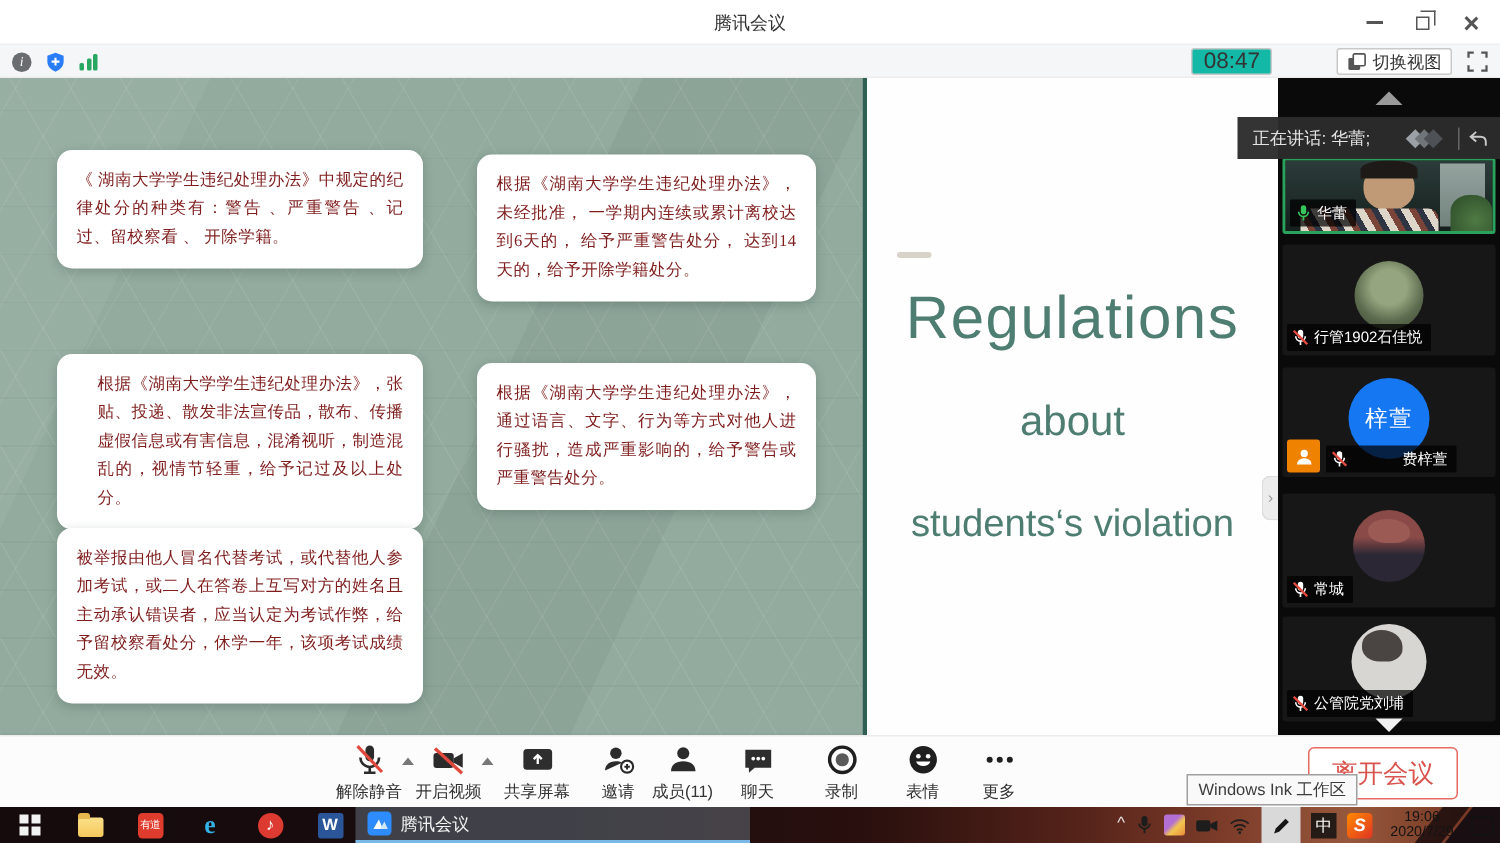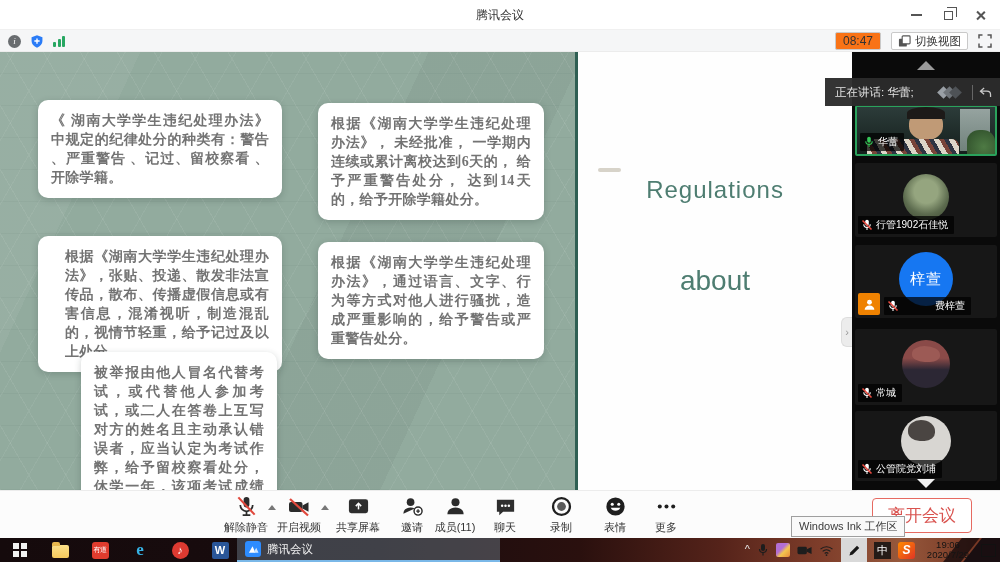--- a/index.html
+++ b/index.html
@@ -20,46 +20,46 @@
   .ic-close::before { transform:rotate(45deg);} .ic-close::after { transform:rotate(-45deg);}
 
   
   .subbar { position:absolute; top:30px; left:0; right:0; height:22px; background:#f5f6f7; border-bottom:1px solid #ececec; }
   .sub-left { position:absolute; left:8px; top:0; height:22px; display:flex; align-items:center; gap:9px; }
   .info-ic { width:13px; height:13px; border-radius:50%; background:#696d70; color:#fff; font-size:9px; font-family:"Liberation Serif",serif; font-style:italic; display:flex; align-items:center; justify-content:center; }
   .sigbars { display:flex; align-items:flex-end; gap:1.5px; height:12px; }
   .sigbars span { width:3px; background:#27a762; border-radius:1px; }
   .sb1{height:5px;} .sb2{height:8px;} .sb3{height:11px;}
   .sub-right { position:absolute; right:8px; top:0; height:22px; display:flex; align-items:center; gap:10px; }
-  .timer-box { border:1px solid #c9c9c9; background:#f97316; border-radius:2px; font-size:12px; color:#333; padding:0 7px; line-height:16px; }
-  .switch-view { display:flex; align-items:center; gap:4px; border:1px solid #c9c9c9; background:#fff; border-radius:2px; padding:0 6px; height:18px; font-size:11.5px; color:#333; }
+  .timer-box { border:1px solid #c9c9c9; background:#14b8a6; border-radius:2px; font-size:15px; color:#333; padding:0 7px; line-height:16px; }
+  .switch-view { display:flex; align-items:center; gap:4px; border:1px solid #c9c9c9; background:#fff; border-radius:2px; padding:0 6px; height:18px; font-size:11.5px; color:#333;margin-left:33px; }
 
   
   .main { position:absolute; top:52px; left:0; width:852px; height:438px; background:#fff; }
   .slide-green { position:absolute; left:0; top:0; width:575px; height:438px;
      background-color:#92ab9e;
      background-image:
        repeating-linear-gradient(60deg, rgba(255,255,255,0.07) 0 1px, transparent 1px 32px),
        repeating-linear-gradient(-60deg, rgba(255,255,255,0.06) 0 1px, transparent 1px 32px),
        repeating-linear-gradient(0deg, rgba(60,90,80,0.06) 0 1px, transparent 1px 32px),
        linear-gradient(115deg, rgba(255,255,255,0.05) 0 18%, transparent 18% 55%, rgba(0,0,0,0.04) 55% 75%, transparent 75%);
   }
   .slide-divider { position:absolute; left:575px; top:0; width:3px; height:438px; background:#2f5f53; }
   .slide-white { position:absolute; left:578px; top:0; width:274px; height:438px; background:#fefefe; text-align:center; }
   .t-dash { position:absolute; left:20px; top:116px; width:23px; height:4px; background:#d7d3c9; border-radius:2px; }
   .t-line { position:absolute; left:0; right:0; color:#4e7d71; font-weight:400; }
-  .t1 { top:124px; font-size:24px; letter-spacing:1px; }
+  .t1 { top:138px; font-size:40px; letter-spacing:1px; }
   .t2 { top:213px; font-size:28px; }
   .t3 { top:283px; font-size:25.5px; }
-  .textbox { position:absolute; background:#fff; border-radius:10px; box-shadow:0 2px 7px rgba(30,50,45,0.22); padding:11px 13px; font-family:"Liberation Serif", serif; font-size:14px; line-height:19px; color:#737373; text-align:justify; letter-spacing:0.3px;font-weight:bold; }
+  .textbox { position:absolute; background:#fff; border-radius:10px; box-shadow:0 2px 7px rgba(30,50,45,0.22); padding:11px 13px; font-family:"Liberation Serif", serif; font-size:11px; line-height:19px; color:#7f1d1d; text-align:justify; letter-spacing:0.3px; }
   .bx1 { left:38px; top:48px;  width:244px; }
   .bx2 { left:318px; top:51px; width:226px; }
   .bx3 { left:38px; top:184px; width:244px;padding-left:27px; }
   .bx4 { left:318px; top:190px; width:226px; }
-  .bx5 { left:38px; top:300px; width:196px;margin-left:43px; }
+  .bx5 { left:38px; top:300px; width:244px; }
   .bx6 { left:316px; top:299px; width:230px; }
   .panel-handle { position:absolute; left:841px; top:265px; width:11px; height:30px; background:#ececec; border:1px solid #ddd; border-right:none; border-radius:6px 0 0 6px; display:flex; align-items:center; justify-content:center; color:#999; font-size:11px; }
 
   
   .video-panel { position:absolute; left:852px; top:52px; width:148px; height:438px; background:#0a0a0a; }
   .scroll-up { position:absolute; top:9px; left:50%; transform:translateX(-50%); width:0; height:0; border-left:9px solid transparent; border-right:9px solid transparent; border-bottom:9px solid #9a9a9a; }
   .scroll-down { position:absolute; top:427px; left:50%; transform:translateX(-50%); width:0; height:0; border-left:9px solid transparent; border-right:9px solid transparent; border-top:9px solid #f2f2f2; z-index:6; }
   .tile { position:absolute; left:3px; width:142px; background:#171717; border-radius:2px; overflow:hidden; }
   .tile1 { top:53px; height:51px; border:2px solid #2aa25c; background:#101a17; }
   .tile2 { top:111px; height:74px; }
@@ -188,20 +188,21 @@
       <div class="textbox bx2">根据《湖南大学学生违纪处理办法》， 未经批准， 一学期内连续或累计离校达到6天的， 给予严重警告处分， 达到14天的，给予开除学籍处分。</div>
       <div class="textbox bx3">根据《湖南大学学生违纪处理办法》，张贴、投递、散发非法宣传品，散布、传播虚假信息或有害信息，混淆视听，制造混乱的，视情节轻重，给予记过及以上处分。</div>
       <div class="textbox bx4">根据《湖南大学学生违纪处理办法》，通过语言、文字、行为等方式对他人进行骚扰，造成严重影响的，给予警告或严重警告处分。</div>
       <div class="textbox bx5">被举报由他人冒名代替考试，或代替他人参加考试，或二人在答卷上互写对方的姓名且主动承认错误者，应当认定为考试作弊，给予留校察看处分，休学一年，该项考试成绩无效。</div>
     </div>
     <div class="slide-divider"></div>
     <div class="slide-white">
       <div class="t-dash"></div>
       <div class="t-line t1">Regulations</div>
       <div class="t-line t2">about</div>
+      <div class="t-line t3">students‘s violation</div>
     </div>
     <div class="panel-handle">
         <span>›</span>
       </div>
   </div>
 
   <div class="video-panel">
     <div class="scroll-up"></div>
 
     <div class="tile tile1">

